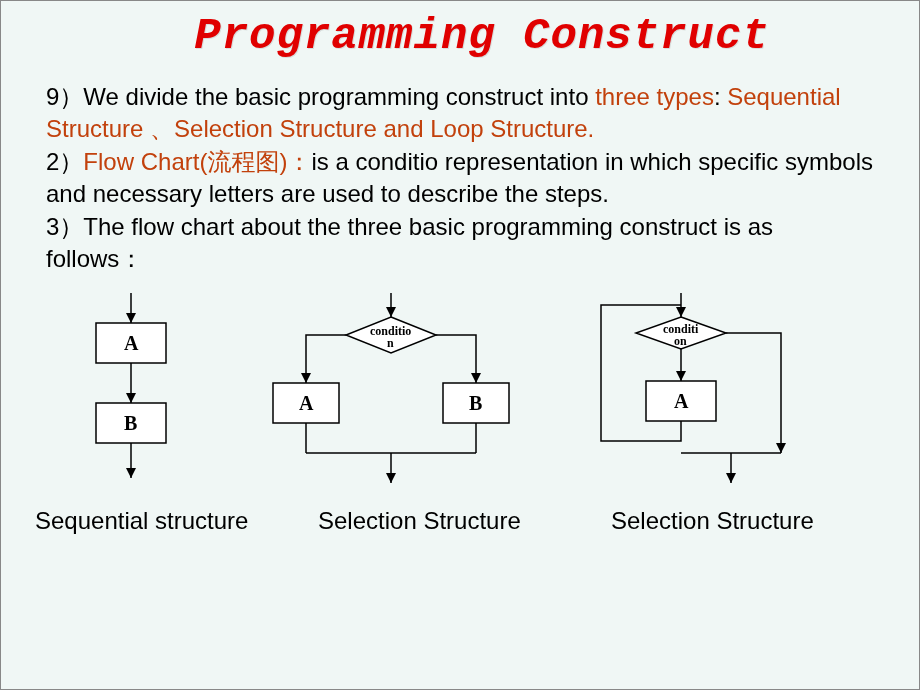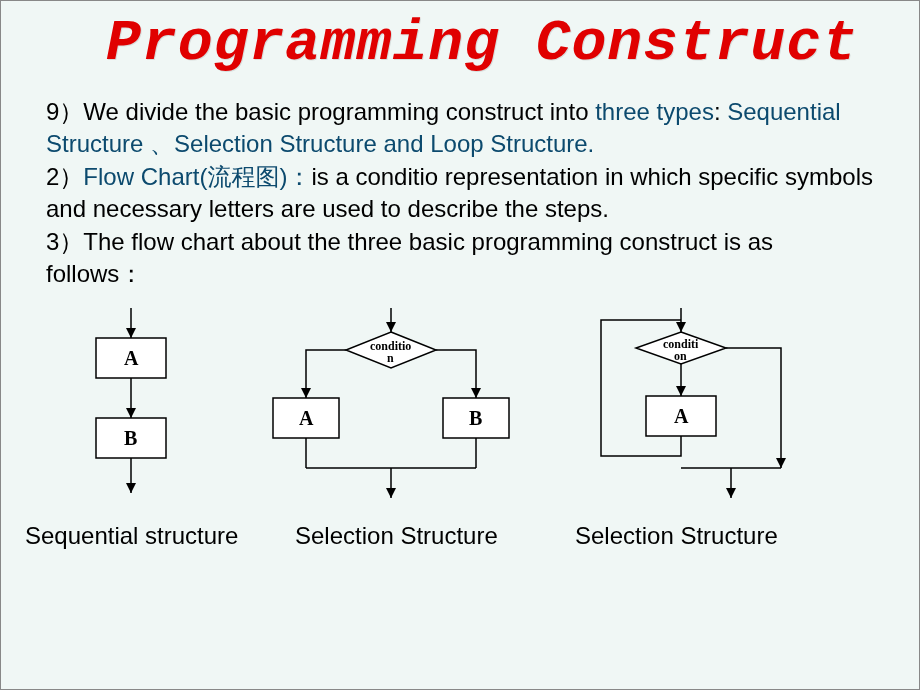--- a/index.html
+++ b/index.html
@@ -15,48 +15,49 @@
       font-family: Arial, sans-serif;
       position: relative;
       overflow: hidden;
     }
     .title {
       text-align: center;
       font-family: "Courier New", monospace;
       font-style: italic;
       font-weight: bold;
       color: #e00000;
-      font-size: 58px;
+      font-size: 44px;
       letter-spacing: 1px;
       margin-bottom: 20px;
       text-shadow: 1px 1px 0 rgba(0,0,0,0.1);
       margin-left: 44px;
     }
     .content {
       padding: 0 45px;
       font-size: 24px;
       line-height: 1.35;
       color: #000;
     }
-    .red { color: #0c4a6e; }
+    .red { color: #c2410c; }
     .charts-row {
       display: flex;
       justify-content: flex-start;
       gap: 40px;
       margin-top: 18px;
       padding: 0 30px 0 60px;
     }
     .chart-col { display: flex; flex-direction: column; align-items: center; }
     .chart-wrap { height: 210px; display: flex; align-items: flex-start; }
     .captions {
       display: flex;
       justify-content: flex-start;
-      padding: 4px 10px 0 18px;
+      padding: 4px 10px 0 28px;
       font-size: 24px;
       color: #000;
+      gap: 13px;
     }
     .cap1 { margin-left: 6px; width: 260px; }
     .cap2 { margin-left: 10px; width: 260px; }
     .cap3 { margin-left: 20px; }
     svg { display: block; }
     .box { fill: #fff; stroke: #000; stroke-width: 1.5; }
     .txt { font-family: "Times New Roman", serif; font-weight: bold; fill: #000; }
     .txtA { font-size: 20px; }
     .txtC { font-size: 12px; font-weight: bold; }
     .line { stroke: #000; stroke-width: 1.5; fill: none; }

